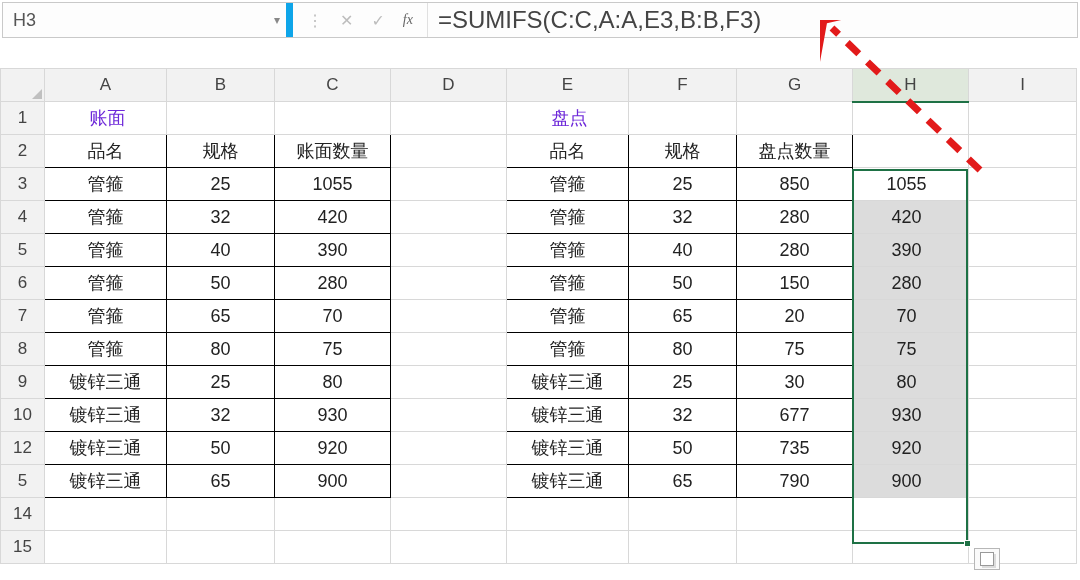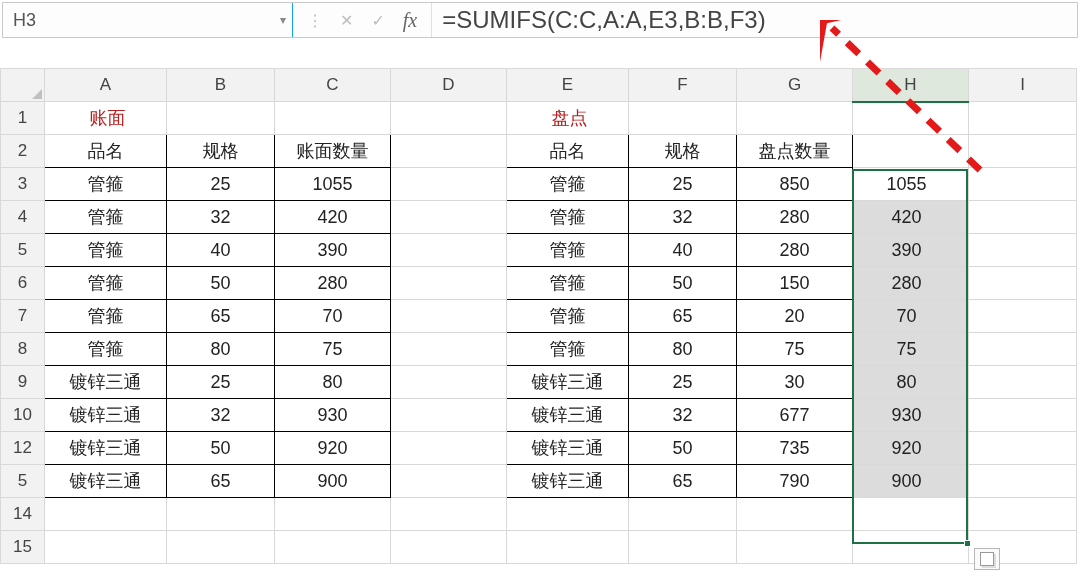--- a/index.html
+++ b/index.html
@@ -18,42 +18,42 @@
     border: 1px solid #c9c9c9;
     background: #fdfdfd;
     height: 36px;
     margin: 2px;
   }
   .namebox {
     width: 290px;
     display: flex;
     align-items: center;
     padding: 0 10px;
-    border-right: 1px solid #0ea5e9;
+    border-right: 7px solid #0ea5e9;
     font-size: 18px;
     color: #555;
     position: relative;
     text-align: right;
   }
   .namebox .dd {
     position: absolute;
     right: 6px;
     font-size: 12px;
     color: #888;
   }
   .fb-btns {
     display: flex;
     align-items: center;
     gap: 18px;
     padding: 0 14px;
     border-right: 1px solid #e0e0e0;
     color: #bdbdbd;
     font-size: 16px;
   }
-  .fb-btns .fx { color: #666; font-style: italic; font-family: "Times New Roman", serif; font-size: 20px;}
+  .fb-btns .fx { color: #666; font-style: italic; font-family: "Times New Roman", serif; font-size: 14px;}
   .fb-btns .dots { letter-spacing:-1px; }
   .formula {
     flex: 1;
     display: flex;
     align-items: center;
     padding: 0 10px;
     font-size: 24px;
     color: #444;
     position: relative;
   }
@@ -109,21 +109,21 @@
   }
   table.sheet .corner::after{
     content:"";
     position:absolute;
     right:2px;bottom:2px;
     border-style:solid;
     border-width:0 0 10px 10px;
     border-color:transparent transparent #c0c0c0 transparent;
   }
   .ba { border: 1px solid #000 !important; }
-  .red { color: #b91c1c; text-align: left; padding-left: 4px !important; font-weight: normal;}
+  .red { color: #6d28d9; text-align: left; padding-left: 4px !important; font-weight: normal;}
   .hdrcell { font-weight: 600; }
   .hcell { background: #dcdcdc !important; text-align: right; padding-right: 8px !important; }
   .hcell.active { background: #ffffff !important; }
   .right { text-align: right; padding-right: 8px !important; }
   
   .sel-outline {
     position: absolute;
     border: 2px solid #1e7145;
     pointer-events: none;
     z-index: 10;

